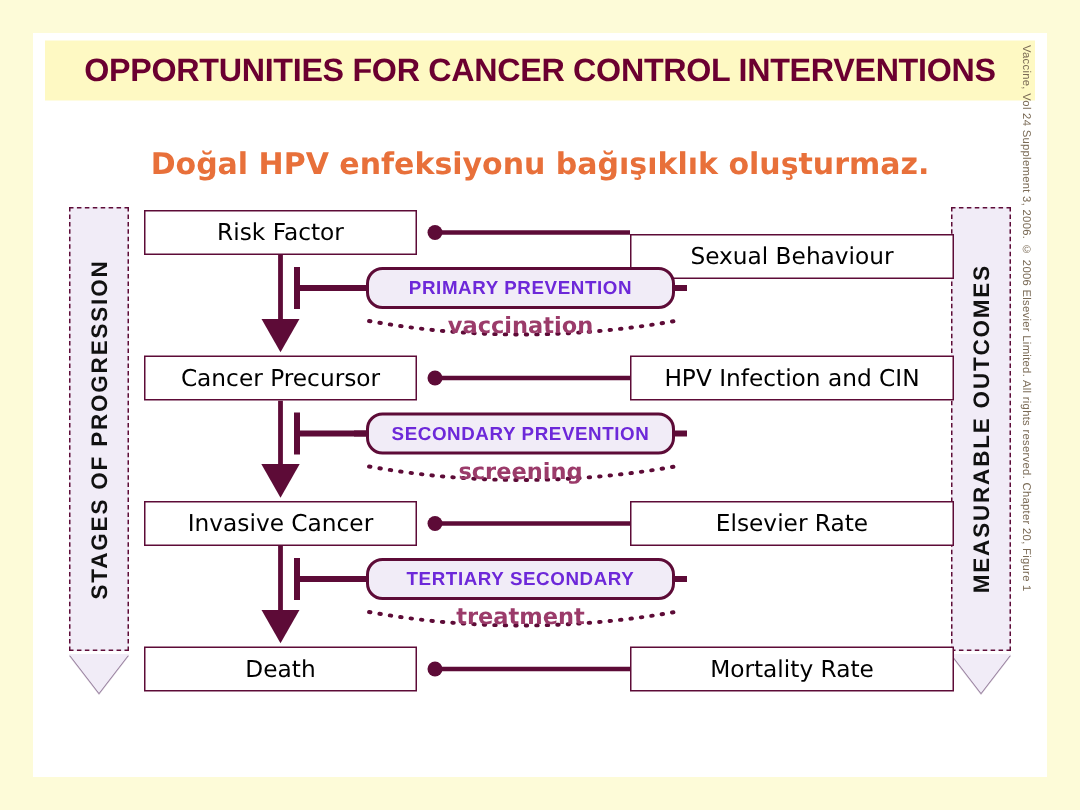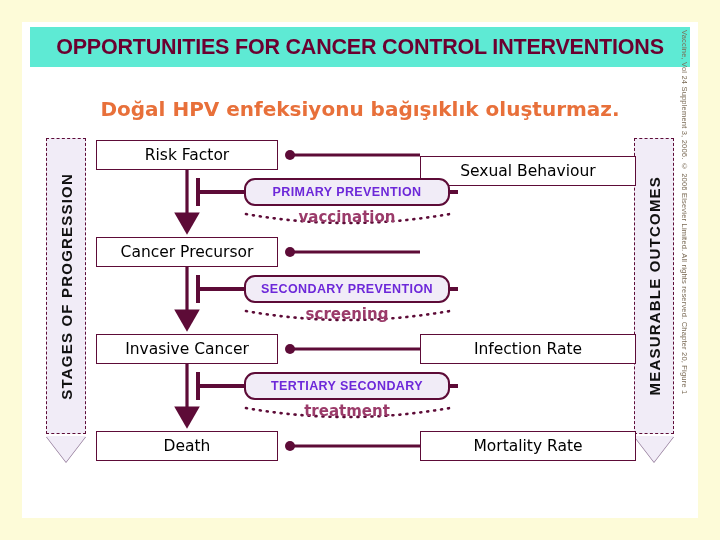--- a/index.html
+++ b/index.html
@@ -14,21 +14,21 @@
     position: absolute;
     left: 22px; top: 22px;
     width: 676px; height: 496px;
     background: #ffffff;
   }
   
   #title-band {
     position: absolute;
     left: 8px; top: 5px;
     width: 660px; height: 40px;
-    background: #5eead4;
+    background: #fef9c3;
     display: flex; align-items: center; justify-content: center;
   }
   #title-text {
     color: #6b0030;
     font-family: "Liberation Sans", sans-serif;
     font-size: 21.5px;
     font-weight: bold;
     letter-spacing: -0.2px;
     white-space: nowrap;
   }
@@ -228,26 +228,27 @@
     </div>
     <div class="rail-arrow" id="rail-right-arrow"></div>
 
     <div class="stage-box left-box" style="top:18px">Risk Factor</div>
     <div class="stage-box right-box" style="top:34px">Sexual Behaviour</div>
 
     <div class="pill" style="top:56px">PRIMARY PREVENTION</div>
     <div class="dotlabel" style="top:86px">vaccination</div>
 
     <div class="stage-box left-box" style="top:115px">Cancer Precursor</div>
+    <div class="stage-box right-box" style="top:115px">HPV Infection and CIN</div>
 
     <div class="pill" style="top:153px">SECONDARY PREVENTION</div>
     <div class="dotlabel" style="top:183px">screening</div>
 
     <div class="stage-box left-box" style="top:212px">Invasive Cancer</div>
-    <div class="stage-box right-box" style="top:212px">Infection Rate</div>
+    <div class="stage-box right-box" style="top:212px">Elsevier Rate</div>
 
     <div class="pill" style="top:250px">TERTIARY SECONDARY</div>
     <div class="dotlabel" style="top:280px">treatment</div>
 
     <div class="stage-box left-box" style="top:309px">Death</div>
     <div class="stage-box right-box" style="top:309px">Mortality Rate</div>
 
   </div>
 
   <div id="copyright">

